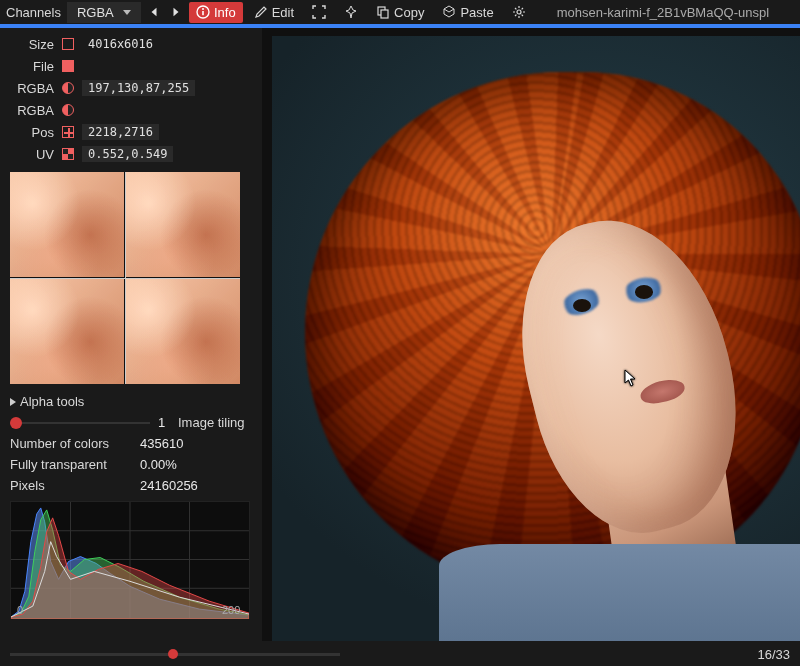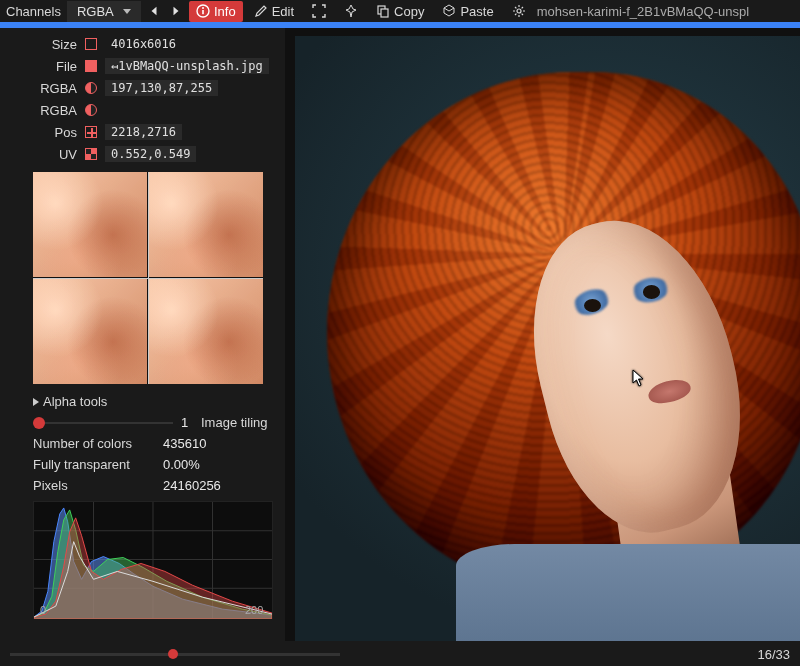--- a/index.html
+++ b/index.html
@@ -1,28 +1,28 @@
 <!DOCTYPE html>
 <html><head>
 <meta charset="utf-8">
 <style>
 * { margin: 0; padding: 0; box-sizing: border-box; font-family: -apple-system, "Segoe UI", Arial, sans-serif; }
 body { background: #1a1a1a; color: #e0e0e0; font-size: 13px; width: 800px; height: 666px; overflow: hidden; position: relative; }
 
-.toolbar { display: flex; align-items: center; height: 28px; background: #1a1a1a; padding: 0 6px; gap: 4px; border-bottom: 6px solid #3b82f6; }
+.toolbar { display: flex; align-items: center; height: 28px; background: #1a1a1a; padding: 0 6px; gap: 4px; border-bottom: 4px solid #3b82f6; }
 .toolbar .label { color: #d8d8d8; margin-right: 2px; }
 .toolbar .dropdown { background: #2a2a2a; border: none; color: #e0e0e0; padding: 3px 10px; width: 74px; display: flex; align-items: center; justify-content: space-between; cursor: pointer; }
 .toolbar .chev { width: 0; height: 0; border-left: 4px solid transparent; border-right: 4px solid transparent; border-top: 5px solid #bbb; margin-left: 6px; }
 .toolbar .nav-btn { background: transparent; border: none; color: #e0e0e0; cursor: pointer; padding: 0 4px; width: 18px; display: flex; align-items: center; justify-content: center; }
 .toolbar .action { display: inline-flex; align-items: center; gap: 4px; padding: 3px 7px; cursor: pointer; color: #d8d8d8; }
 .toolbar .action.active { background: #d43a3a; color: #fff; border-radius: 2px; }
 .toolbar .ico { width: 14px; height: 14px; display: block; }
-.toolbar .filename { color: #aaa; margin-left: 0; white-space: nowrap; overflow: hidden; }
-
-.content { display: flex; height: 613px; padding-left: 23px; }
+.toolbar .filename { color: #aaa; margin-left: 20px; white-space: nowrap; overflow: hidden; }
+
+.content { display: flex; height: 613px; }
 .sidebar { width: 262px; background: #1a1a1a; padding: 6px 10px 6px 10px; display: flex; flex-direction: column; gap: 2px; overflow: hidden; }
 
 .info-row { display: flex; align-items: center; height: 20px; gap: 6px; }
 .info-row .k { width: 44px; text-align: right; color: #d8d8d8; }
 .info-row .icon-slot { width: 16px; height: 16px; display: flex; align-items: center; justify-content: center; }
 .info-row .icon-slot .sq { width: 12px; height: 12px; border: 1px solid #f06060; }
 .info-row .icon-slot .half { width: 12px; height: 12px; border-radius: 50%; background: linear-gradient(90deg,#f06060 50%,#222 50%); border:1px solid #f06060; }
 .info-row .icon-slot .plus { width:12px; height:12px; border:1px solid #f06060; position:relative; }
 .info-row .icon-slot .plus::before, .info-row .icon-slot .plus::after { content:""; position:absolute; background:#f06060; }
 .info-row .icon-slot .plus::before { left:5px; top:1px; width:2px; height:10px; }
@@ -165,21 +165,20 @@
       <span class="icon-slot">
           <span class="sq"></span>
         </span>
       <span class="v plain">4016x6016</span>
     </div>
     <div class="info-row">
       <span class="k">File</span>
       <span class="icon-slot">
           <span class="sq" style="background:#f06060"></span>
         </span>
-      <span class="v">↤1vBMaQQ-unsplash.jpg</span>
     </div>
     <div class="info-row">
       <span class="k">RGBA</span>
       <span class="icon-slot">
           <span class="half"></span>
         </span>
       <span class="v">197,130,87,255</span>
     </div>
     <div class="info-row">
       <span class="k">RGBA</span>

